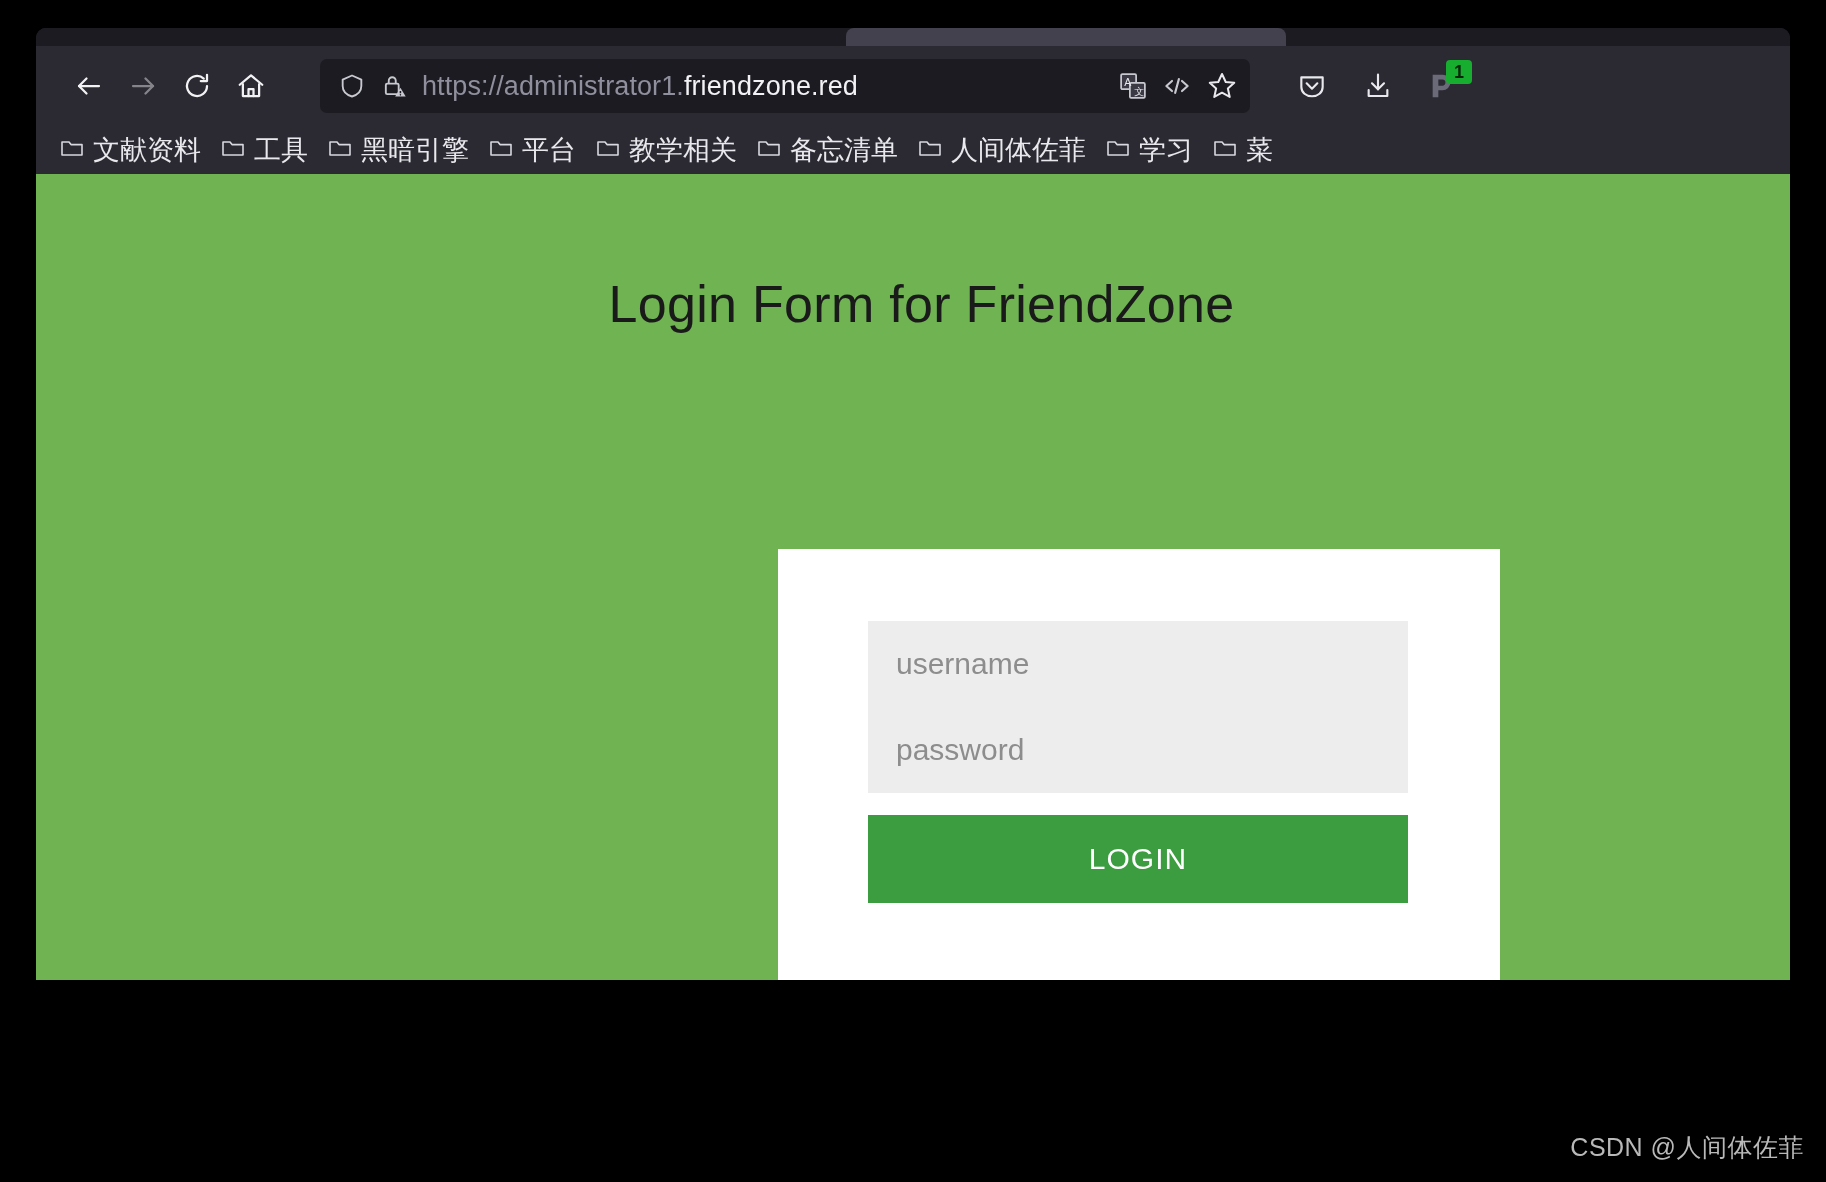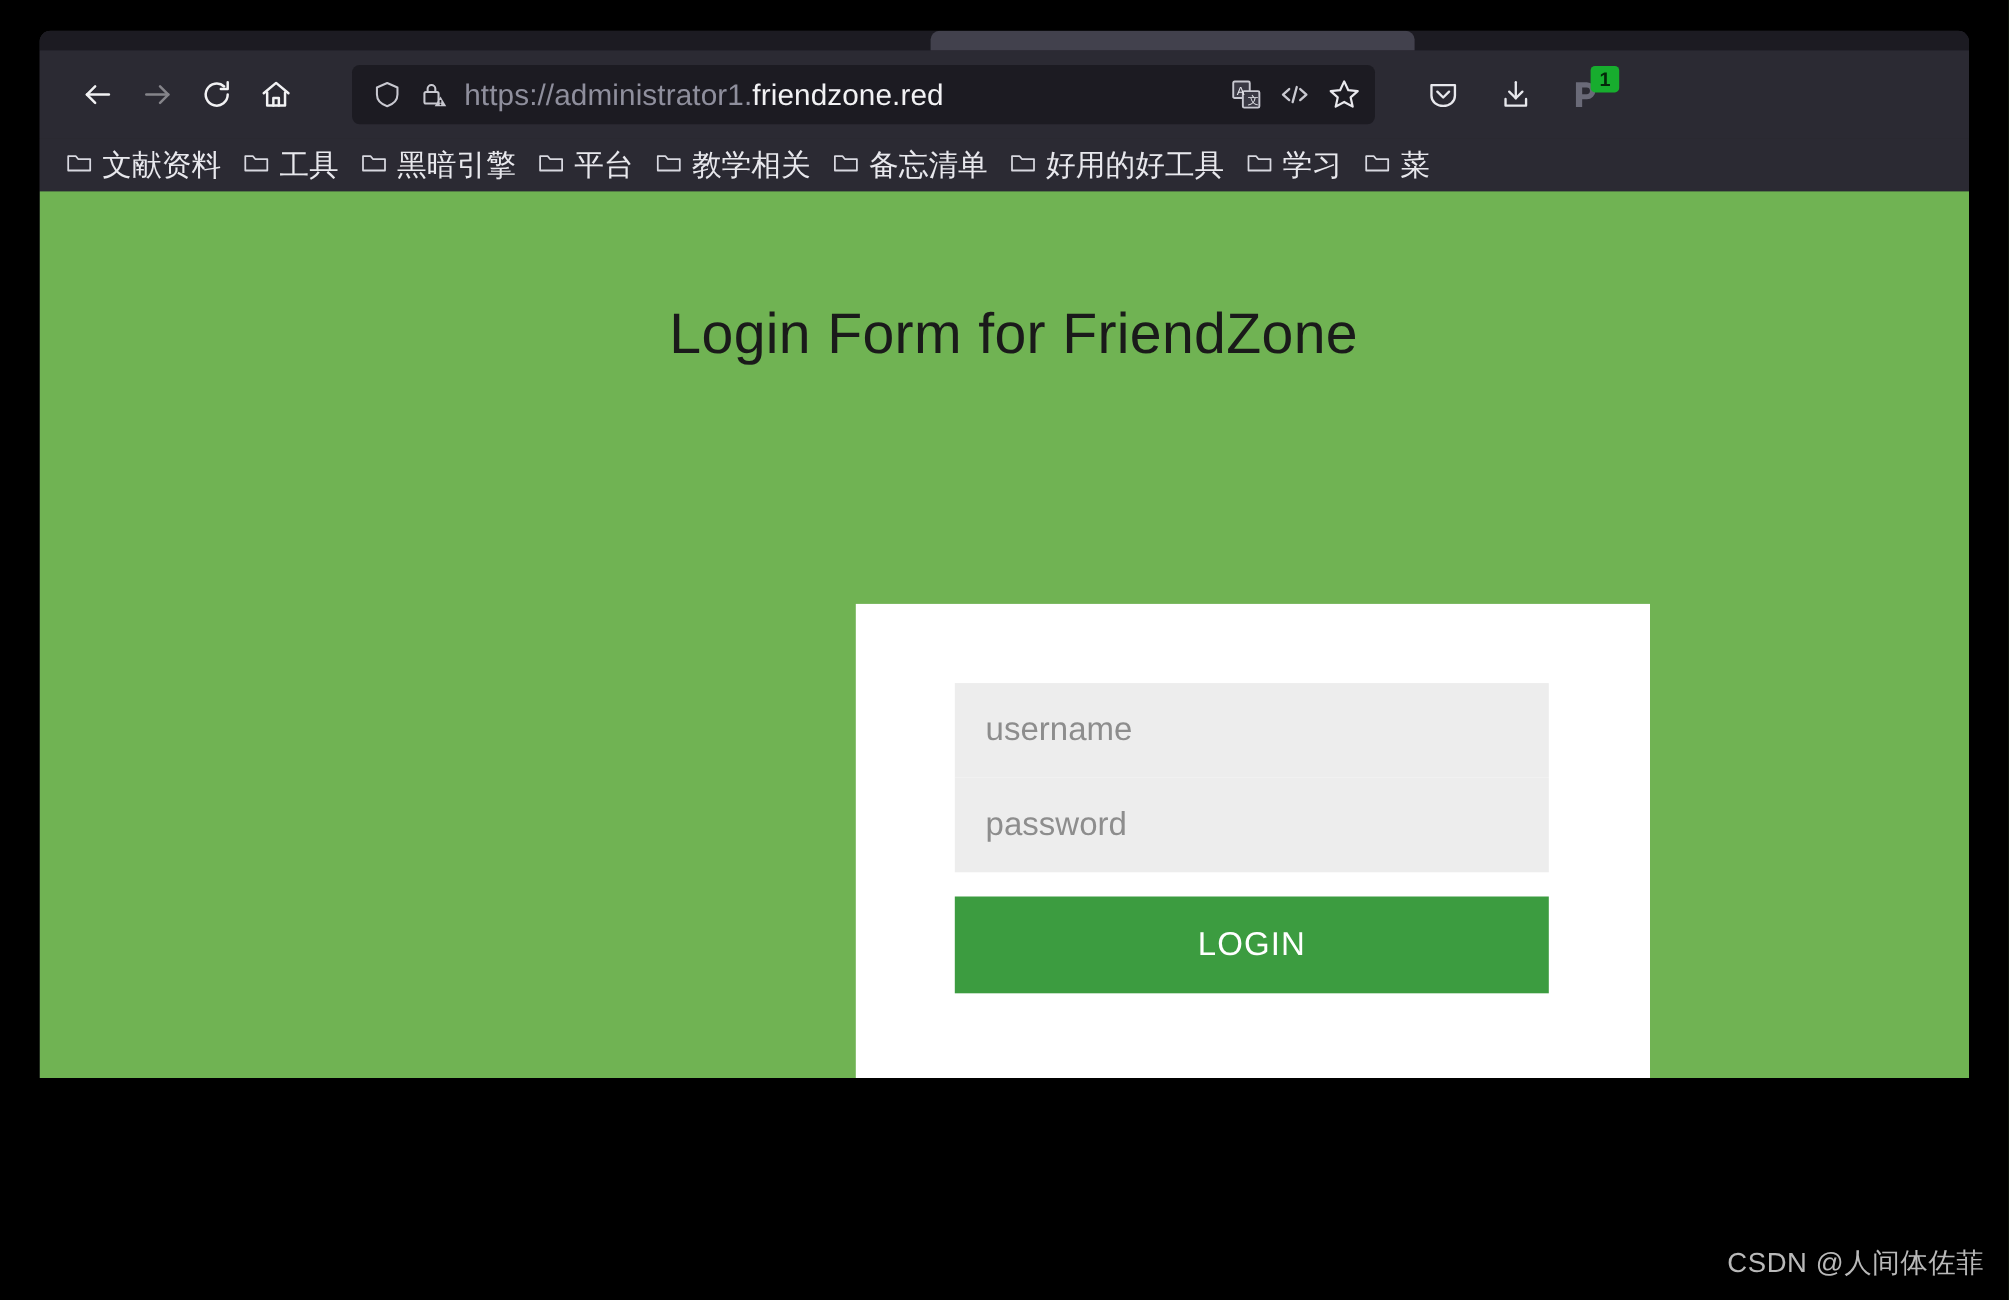--- a/index.html
+++ b/index.html
@@ -338,21 +338,21 @@
         <svg width="24" height="22" viewBox="0 0 24 22" fill="none" stroke="#d8d8e0" stroke-width="1.6" stroke-linejoin="round">
           <path d="M2 5 h7 l2 2.6 h11 V18 H2 Z"></path>
         </svg>
         <span class="bm-label">备忘清单</span>
       </div>
 
       <div class="bm">
         <svg width="24" height="22" viewBox="0 0 24 22" fill="none" stroke="#d8d8e0" stroke-width="1.6" stroke-linejoin="round">
           <path d="M2 5 h7 l2 2.6 h11 V18 H2 Z"></path>
         </svg>
-        <span class="bm-label">好用的好工具</span>
+        <span class="bm-label">人间体佐菲</span>
       </div>
 
       <div class="bm">
         <svg width="24" height="22" viewBox="0 0 24 22" fill="none" stroke="#d8d8e0" stroke-width="1.6" stroke-linejoin="round">
           <path d="M2 5 h7 l2 2.6 h11 V18 H2 Z"></path>
         </svg>
         <span class="bm-label">学习</span>
       </div>
 
       <div class="bm">

